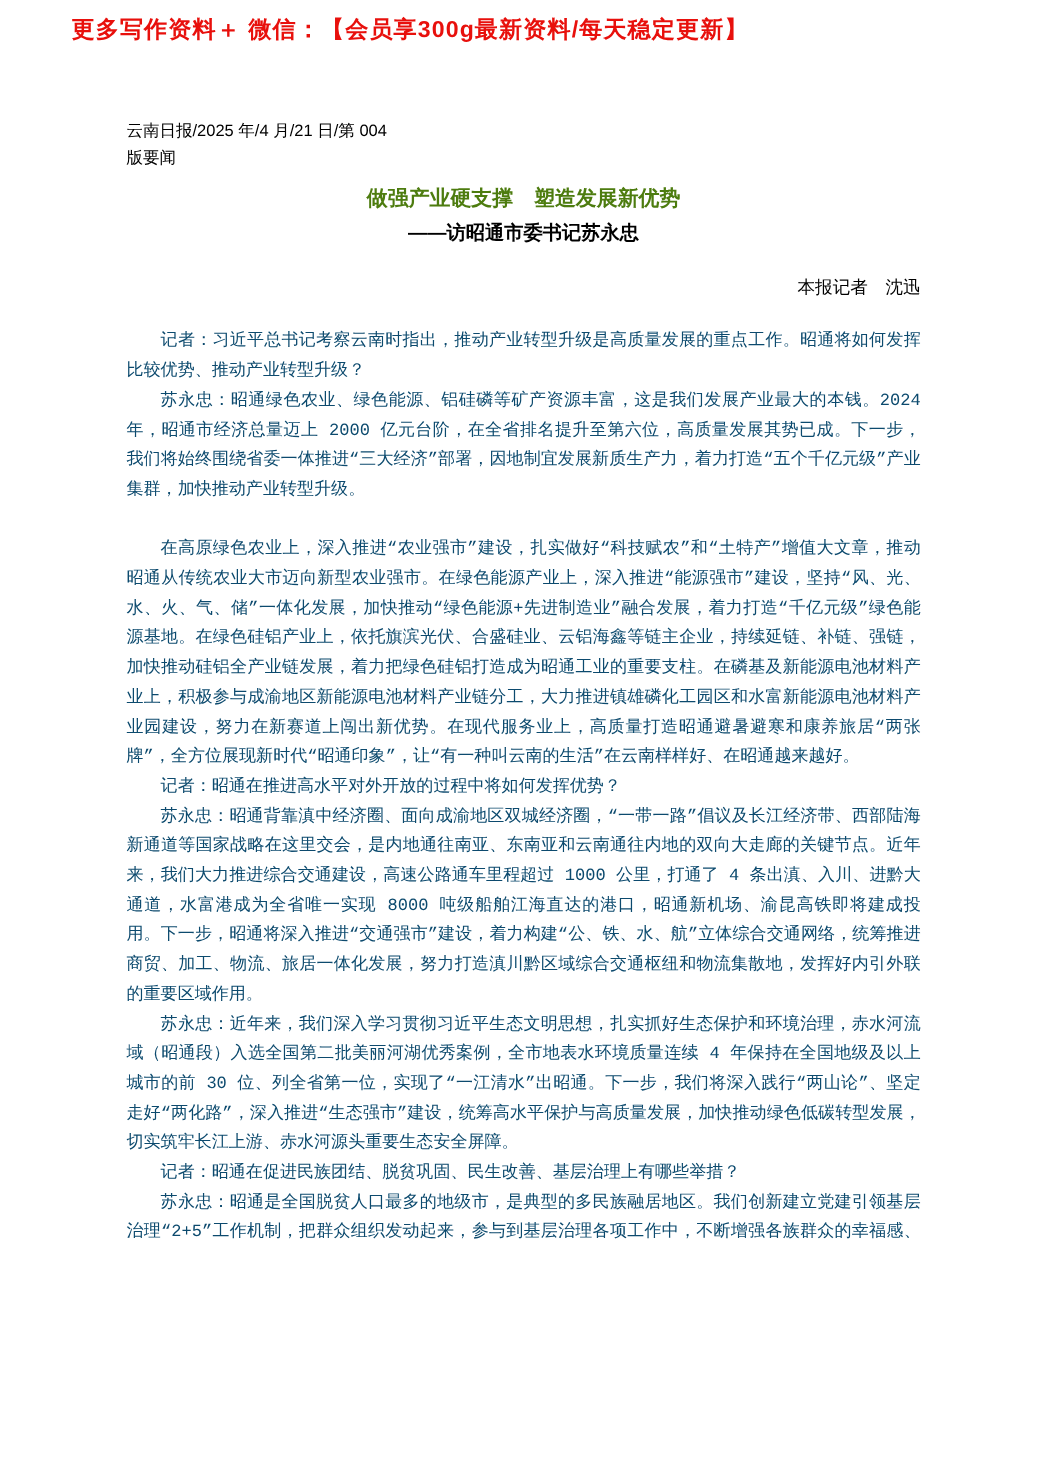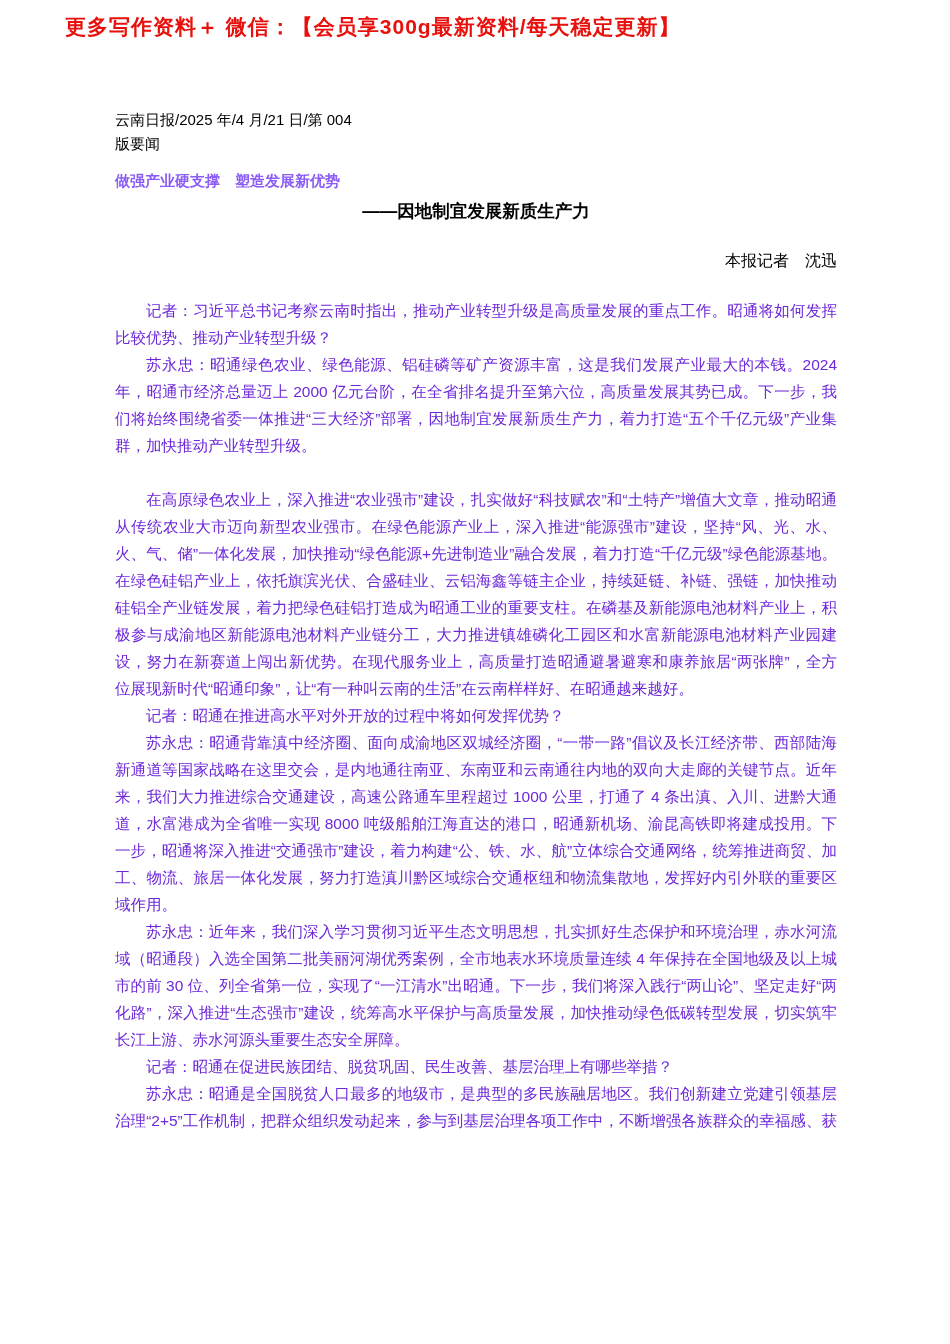--- a/index.html
+++ b/index.html
@@ -30,24 +30,25 @@
     position: absolute;
     left: 115px;
     top: 88px;
     width: 722px;
   }
 
   .meta { font-size: 15px; line-height: 24px; color: #000; margin-top: 20px; }
 
   .title {
     margin-top: 10px;
-    font-size: 15px;
+    font-size: 19px;
     font-weight: bold;
+    text-align: center;
     line-height: 30px;
-    color: #8b5cf6;
+    color: #4d7c0f;
   }
 
   .subtitle {
     margin-top: 3px;
     font-size: 17.5px;
     font-weight: bold;
     text-align: center;
     line-height: 24px;
     color: #000;
   }
@@ -59,21 +60,22 @@
     color: #000;
   }
 
   .body { margin-top: 25px; }
 
   .body p {
     font-size: 15.5px;
     line-height: 27px;
     text-align: justify;
     text-indent: 2em;
-    color: #6d28d9;
+    color: #0c4a6e;
+    font-family: Liberation Mono, monospace;
   }
 
   .body p.gap-before { margin-top: 27px; }
 
   .page-num {
     margin-top: 13px;
     padding-right: 28px;
     text-align: right;
     font-size: 14px;
     color: #000;
@@ -118,21 +120,21 @@
 
   <div class="content">
 
     <div class="meta">
       <div>云南日报/2025 年/4 月/21 日/第 004</div>
       <div>版要闻</div>
     </div>
 
     <h1 class="title">做强产业硬支撑　塑造发展新优势</h1>
 
-    <h2 class="subtitle">——因地制宜发展新质生产力</h2>
+    <h2 class="subtitle">——访昭通市委书记苏永忠</h2>
 
     <div class="byline">本报记者　沈迅</div>
 
     <div class="body">
       <p>记者：习近平总书记考察云南时指出，推动产业转型升级是高质量发展的重点工作。昭通将如何发挥比较优势、推动产业转型升级？</p>
       <p>苏永忠：昭通绿色农业、绿色能源、铝硅磷等矿产资源丰富，这是我们发展产业最大的本钱。2024 年，昭通市经济总量迈上 2000 亿元台阶，在全省排名提升至第六位，高质量发展其势已成。下一步，我们将始终围绕省委一体推进“三大经济”部署，因地制宜发展新质生产力，着力打造“五个千亿元级”产业集群，加快推动产业转型升级。</p>
       <p class="gap-before">在高原绿色农业上，深入推进“农业强市”建设，扎实做好“科技赋农”和“土特产”增值大文章，推动昭通从传统农业大市迈向新型农业强市。在绿色能源产业上，深入推进“能源强市”建设，坚持“风、光、水、火、气、储”一体化发展，加快推动“绿色能源+先进制造业”融合发展，着力打造“千亿元级”绿色能源基地。在绿色硅铝产业上，依托旗滨光伏、合盛硅业、云铝海鑫等链主企业，持续延链、补链、强链，加快推动硅铝全产业链发展，着力把绿色硅铝打造成为昭通工业的重要支柱。在磷基及新能源电池材料产业上，积极参与成渝地区新能源电池材料产业链分工，大力推进镇雄磷化工园区和水富新能源电池材料产业园建设，努力在新赛道上闯出新优势。在现代服务业上，高质量打造昭通避暑避寒和康养旅居“两张牌”，全方位展现新时代“昭通印象”，让“有一种叫云南的生活”在云南样样好、在昭通越来越好。</p>
       <p>记者：昭通在推进高水平对外开放的过程中将如何发挥优势？</p>
       <p>苏永忠：昭通背靠滇中经济圈、面向成渝地区双城经济圈，“一带一路”倡议及长江经济带、西部陆海新通道等国家战略在这里交会，是内地通往南亚、东南亚和云南通往内地的双向大走廊的关键节点。近年来，我们大力推进综合交通建设，高速公路通车里程超过 1000 公里，打通了 4 条出滇、入川、进黔大通道，水富港成为全省唯一实现 8000 吨级船舶江海直达的港口，昭通新机场、渝昆高铁即将建成投用。下一步，昭通将深入推进“交通强市”建设，着力构建“公、铁、水、航”立体综合交通网络，统筹推进商贸、加工、物流、旅居一体化发展，努力打造滇川黔区域综合交通枢纽和物流集散地，发挥好内引外联的重要区域作用。</p>
       <p>苏永忠：近年来，我们深入学习贯彻习近平生态文明思想，扎实抓好生态保护和环境治理，赤水河流域（昭通段）入选全国第二批美丽河湖优秀案例，全市地表水环境质量连续 4 年保持在全国地级及以上城市的前 30 位、列全省第一位，实现了“一江清水”出昭通。下一步，我们将深入践行“两山论”、坚定走好“两化路”，深入推进“生态强市”建设，统筹高水平保护与高质量发展，加快推动绿色低碳转型发展，切实筑牢长江上游、赤水河源头重要生态安全屏障。</p>

